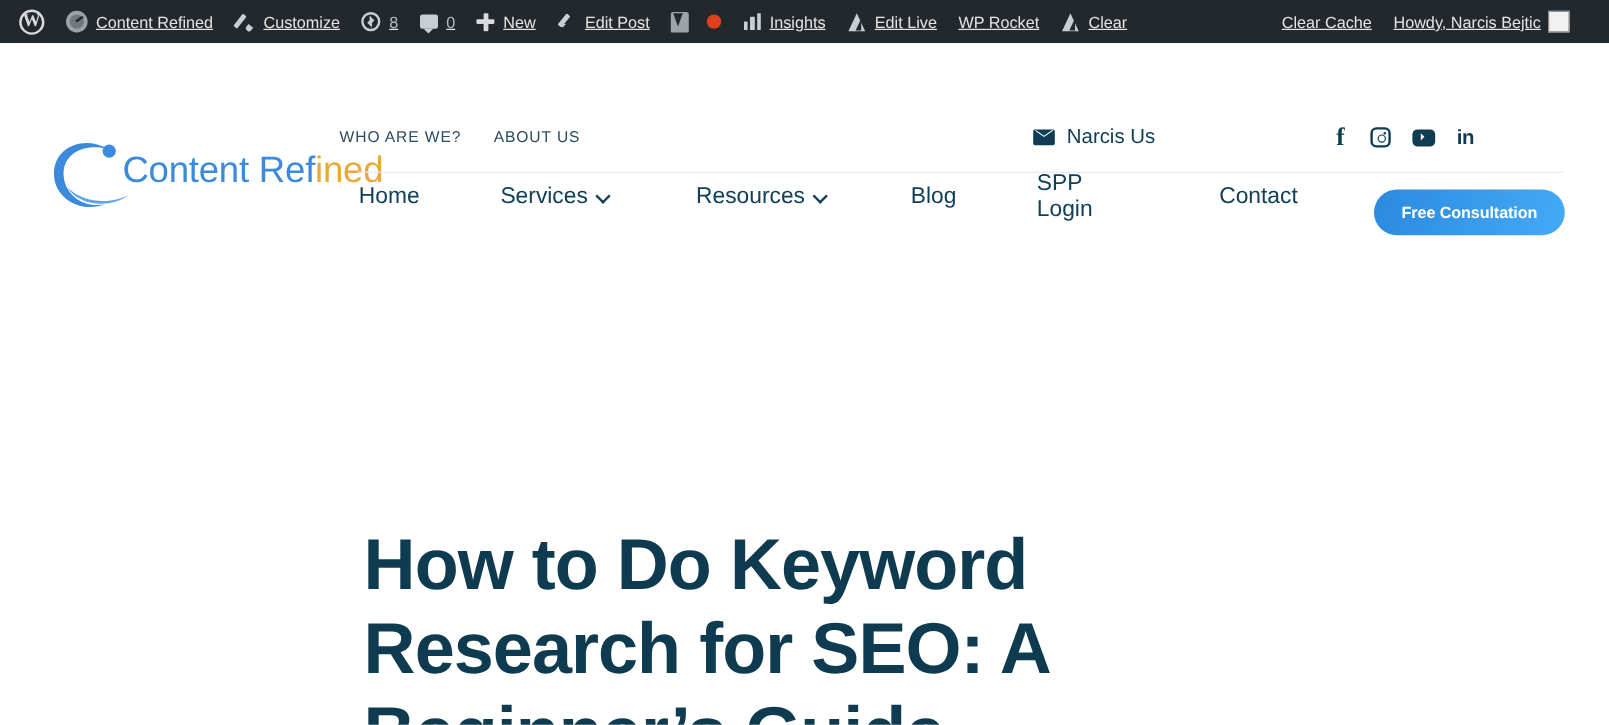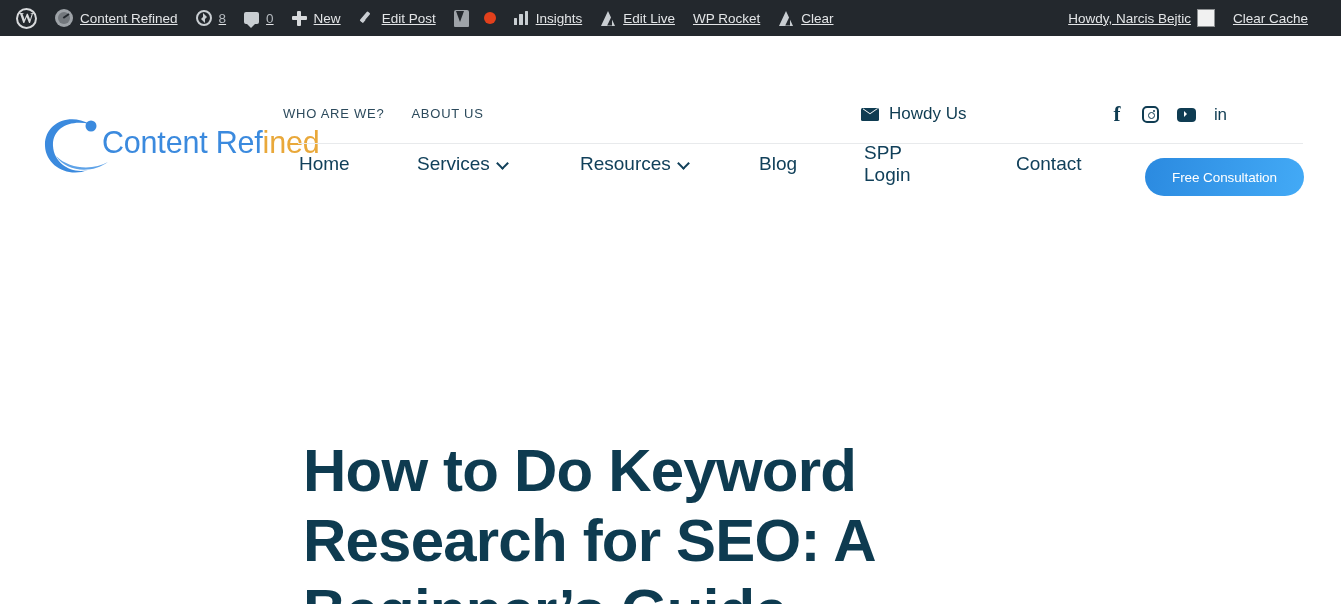--- a/index.html
+++ b/index.html
@@ -186,21 +186,21 @@
   #socials a { color: #0f3c52; display: flex; align-items: center; justify-content: center; text-decoration: none; }
   .ic-fb { font-family: "Liberation Serif", serif; font-size: 21px; font-weight: 700; line-height: 1; width: 14px; text-align: center; }
   .ic-ig { width: 17px; height: 17px; border: 2px solid #0f3c52; border-radius: 5px; position: relative; }
   .ic-ig::before { content: ""; position: absolute; left: 4px; top: 4px; width: 5px; height: 5px; border: 1.8px solid #0f3c52; border-radius: 50%; }
   .ic-ig::after { content: ""; position: absolute; right: 2px; top: 1.5px; width: 2px; height: 2px; background: #0f3c52; border-radius: 50%; }
   .ic-yt { width: 19px; height: 14px; background: #0f3c52; border-radius: 4px; position: relative; }
   .ic-yt::after {
     content: ""; position: absolute; left: 7px; top: 3.6px;
     width: 0; height: 0; border: 3.4px solid transparent; border-left-color: #fff; border-right: 0;
   }
-  .ic-li { font-size: 17px; font-weight: 400; line-height: 1; letter-spacing: -0.3px; }
+  .ic-li { font-size: 17px; font-weight: 700; line-height: 1; letter-spacing: -0.3px; }
 
   #hdr-divider {
     position: absolute; left: 298px; top: 107px; width: 1005px; height: 1px; background: #e8eaec;
   }
 
   #mainnav { position: absolute; left: 299px; top: 128px; display: flex; align-items: center; }
   #mainnav .nav-item {
     display: flex; align-items: center; gap: 8px;
     color: #11405a; font-size: 19px; text-decoration: none;
   }
@@ -210,21 +210,21 @@
   .chev::before {
     content: ""; position: absolute; left: 0.5px; top: 1px;
     width: 7px; height: 7px;
     border-right: 2.1px solid #11405a; border-bottom: 2.1px solid #11405a;
     transform: rotate(45deg);
   }
   #cta {
     position: absolute; left: 1145px; top: 122px;
     width: 159px; height: 38px; border-radius: 19px;
     background: linear-gradient(100deg, #2b8ae0 0%, #43aaf6 100%);
-    color: #fff; font-size: 13.5px; font-weight: 400;
+    color: #fff; font-size: 13.5px; font-weight: 700;
     display: flex; align-items: center; justify-content: center;
     text-decoration: none; letter-spacing: -0.1px;
   }
 
   
   #article { position: relative; width: 1341px; }
   #post-title {
     position: absolute; left: 303px; top: 254px;
     width: 600px;
     color: #0e3b50; font-size: 60px; font-weight: 700;
@@ -239,20 +239,24 @@
 
     <a class="ab-item" href="#">
       <span class="ico wp-logo"></span>
     </a>
 
     <a class="ab-item" href="#">
       <span class="ico ico-dash"></span>
       <span class="lbl">Content Refined</span>
     </a>
 
+    <a class="ab-item" href="#">
+      <span class="ico ico-brush"></span>
+      <span class="lbl">Customize</span>
+    </a>
 
     <a class="ab-item" href="#">
       <span class="ico ico-upd"></span>
       <span class="lbl ab-num">8</span>
     </a>
 
     <a class="ab-item" href="#">
       <span class="ico ico-cmt"></span>
       <span class="lbl ab-num">0</span>
     </a>
@@ -291,26 +295,26 @@
       <span class="lbl">WP Rocket</span>
     </a>
 
     <a class="ab-item" href="#">
       <span class="ico ico-avada"></span>
       <span class="lbl">Clear</span>
     </a>
   </div>
 
   <div class="ab-right">
+    <a class="ab-item" href="#">
+      <span class="lbl">Clear Cache</span>
+    </a>
     <a class="ab-item" href="#" style="gap:0">
       <span class="lbl">Howdy, Narcis Bejtic</span>
       <span class="ab-avatar"></span>
-    </a>
-    <a class="ab-item" href="#">
-      <span class="lbl">Clear Cache</span>
     </a>
     <a class="ab-item" href="#">
       
     </a>
   </div>
 </div>
 
 <div id="site-header">
 
   <a id="logo" href="#">
@@ -322,21 +326,21 @@
     <span class="wordmark"><span class="wm-blue">Content Ref</span><span class="wm-gold">ined</span></span>
   </a>
 
   <div id="top-links">
     <a href="#">WHO ARE WE?</a>
     <a href="#">ABOUT US</a>
   </div>
 
   <a id="email-us" href="#">
     <span class="ico-mail"></span>
-    <span>Howdy Us</span>
+    <span>Narcis Us</span>
   </a>
 
   <div id="socials">
     <a href="#">
         <span class="ic-fb">f</span>
       </a>
     <a href="#">
         <span class="ic-ig"></span>
       </a>
     <a href="#">

